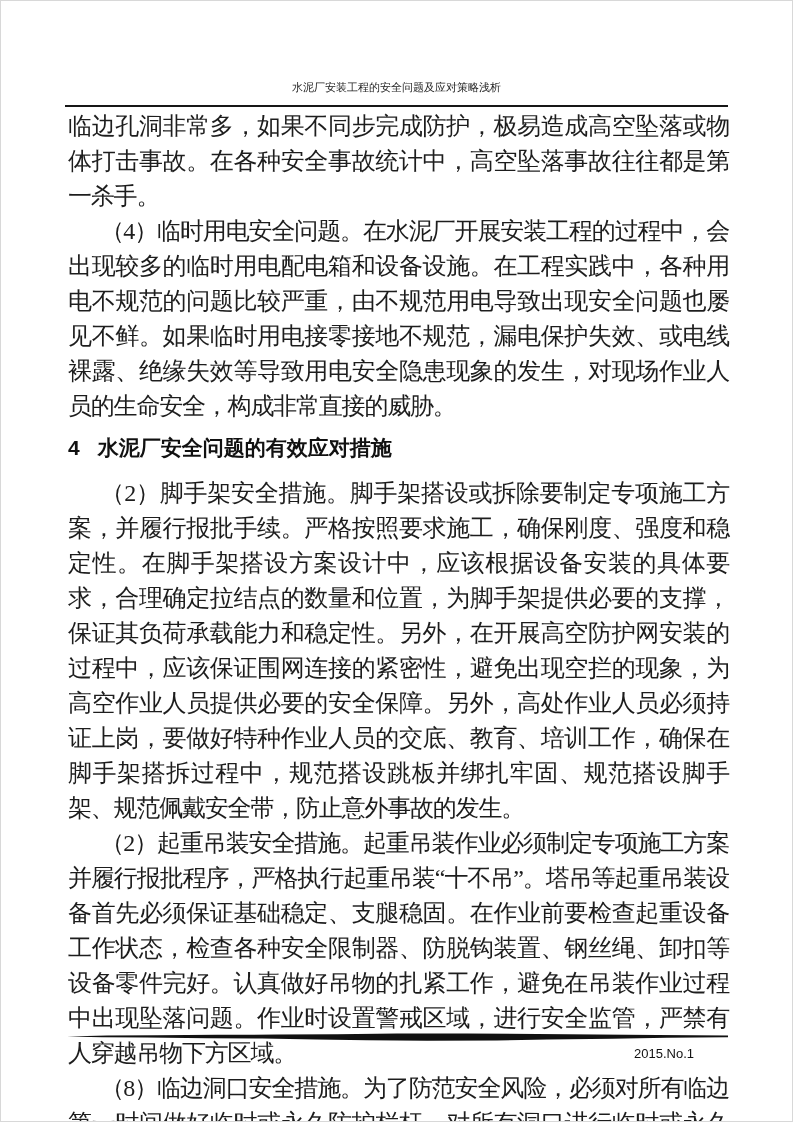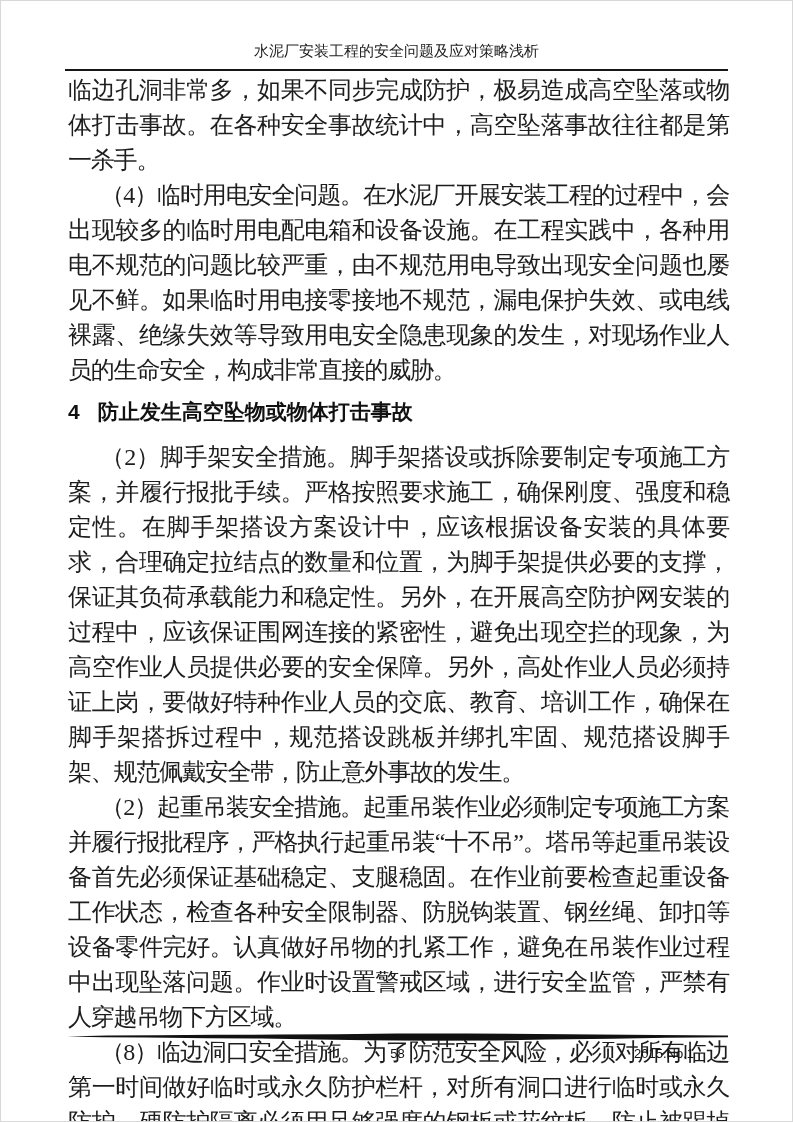--- a/index.html
+++ b/index.html
@@ -12,23 +12,23 @@
     width: 793px;
     height: 1122px;
     background: #ffffff;
     box-sizing: border-box;
     border: 1px solid #d8d8d8;
     font-family: "Liberation Serif", "DejaVu Serif", serif;
     color: #1c1c1c;
     overflow: hidden;
   }
   .running-title {
-    margin-top: 40px;
+    margin-top: 76px;
     text-align: center;
-    font-size: 15px;
+    font-size: 11px;
     line-height: 20px;
     color: #1c1c1c;
   }
   .header-rule {
     margin: 8px auto 0 auto;
     width: 663px;
     height: 0;
     border-top: 2px solid #161616;
   }
   .body-area {
@@ -99,36 +99,35 @@
   </div>
 
   <div class="body-area">
 
     <p class="para">临边孔洞非常多，如果不同步完成防护，极易造成高空坠落或物体打击事故。在各种安全事故统计中，高空坠落事故往往都是第一杀手。</p>
 
     <p class="para indent">（4）临时用电安全问题。在水泥厂开展安装工程的过程中，会出现较多的临时用电配电箱和设备设施。在工程实践中，各种用电不规范的问题比较严重，由不规范用电导致出现安全问题也屡见不鲜。如果临时用电接零接地不规范，漏电保护失效、或电线裸露、绝缘失效等导致用电安全隐患现象的发生，对现场作业人员的生命安全，构成非常直接的威胁。</p>
 
     <h2 class="section-heading">
       <span class="sec-num">4</span>
-      <span>防止发生高空坠物或物体打击事故</span>
+      <span>水泥厂安全问题的有效应对措施</span>
     </h2>
 
     <p class="para indent">（2）脚手架安全措施。脚手架搭设或拆除要制定专项施工方案，并履行报批手续。严格按照要求施工，确保刚度、强度和稳定性。在脚手架搭设方案设计中，应该根据设备安装的具体要求，合理确定拉结点的数量和位置，为脚手架提供必要的支撑，保证其负荷承载能力和稳定性。另外，在开展高空防护网安装的过程中，应该保证围网连接的紧密性，避免出现空拦的现象，为高空作业人员提供必要的安全保障。另外，高处作业人员必须持证上岗，要做好特种作业人员的交底、教育、培训工作，确保在脚手架搭拆过程中，规范搭设跳板并绑扎牢固、规范搭设脚手架、规范佩戴安全带，防止意外事故的发生。</p>
 
     <p class="para indent">（2）起重吊装安全措施。起重吊装作业必须制定专项施工方案并履行报批程序，严格执行起重吊装“十不吊”。塔吊等起重吊装设备首先必须保证基础稳定、支腿稳固。在作业前要检查起重设备工作状态，检查各种安全限制器、防脱钩装置、钢丝绳、卸扣等设备零件完好。认真做好吊物的扎紧工作，避免在吊装作业过程中出现坠落问题。作业时设置警戒区域，进行安全监管，严禁有人穿越吊物下方区域。</p>
 
     <p class="para indent">（8）临边洞口安全措施。为了防范安全风险，必须对所有临边第一时间做好临时或永久防护栏杆，对所有洞口进行临时或永久防护。硬防护隔离必须用足够强度的钢板或花纹板，防止被踢掉或被移动造成高空坠落。认真做好各种器具和材料分类放置工作，避免放在临边或洞口，防止发生高空坠物或物体打击事故。</p>
 
   </div>
 
   <div class="footer">
     <svg class="footer-rule-svg" width="662" height="12" viewBox="0 0 662 12">
       <polygon fill="#111111" points="
         0,4.5 40,3.5 90,3.2 150,2.8 210,2.6 270,2.2 330,1.6 400,1.4 470,2.0 530,2.4 590,3.0 661,3.6
         661,5.2 600,5.8 545,6.8 480,7.6 430,8.4 360,8.8 300,8.2 250,7.6 195,6.6 140,6.2 80,5.6 35,5.2"></polygon>
     </svg>
     <div class="footer-texts">
-      <span class="page-number">58</span>
       <span class="issue-label">2015.No.1</span>
     </div>
   </div>
 
 </div>
 
 </body></html>

